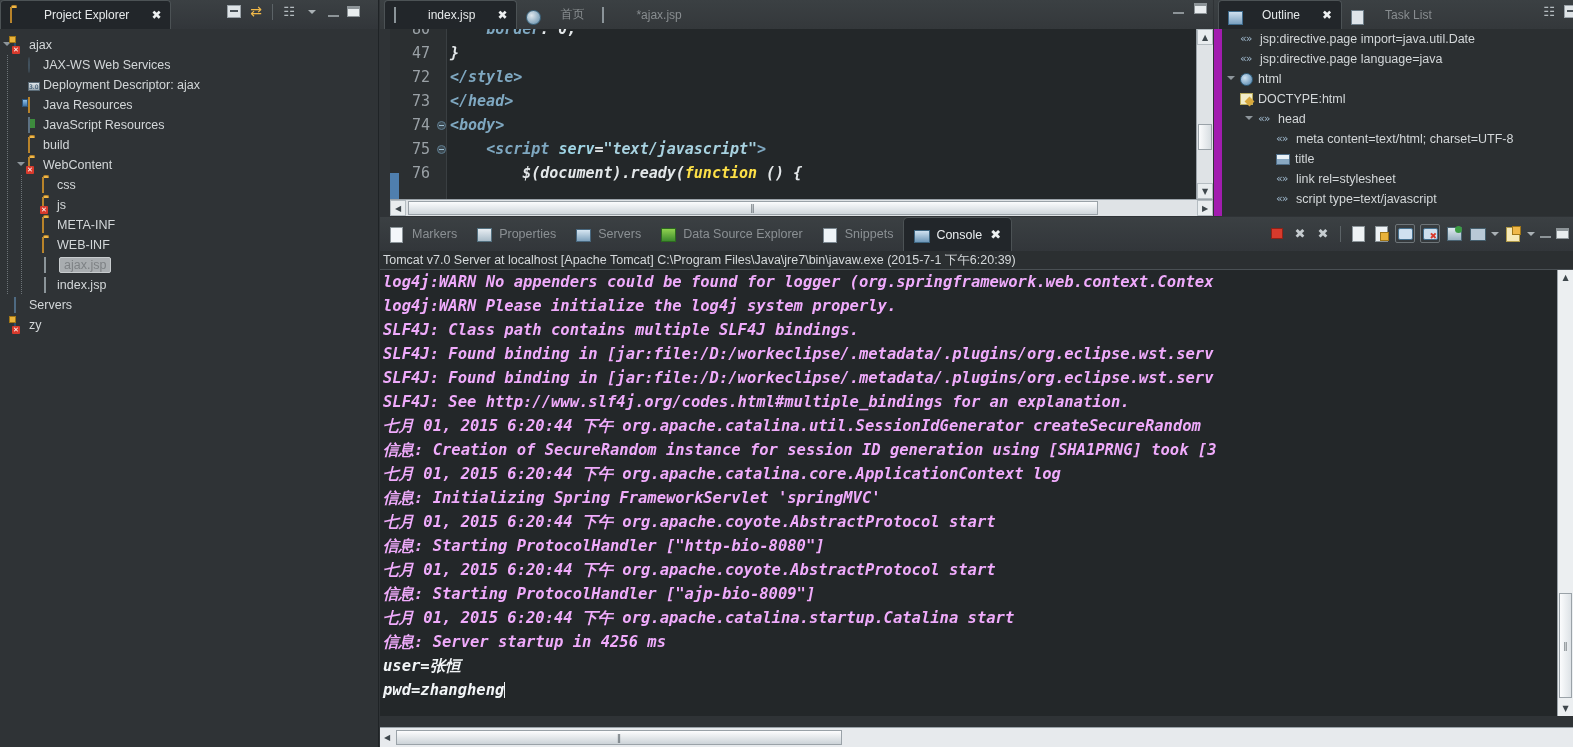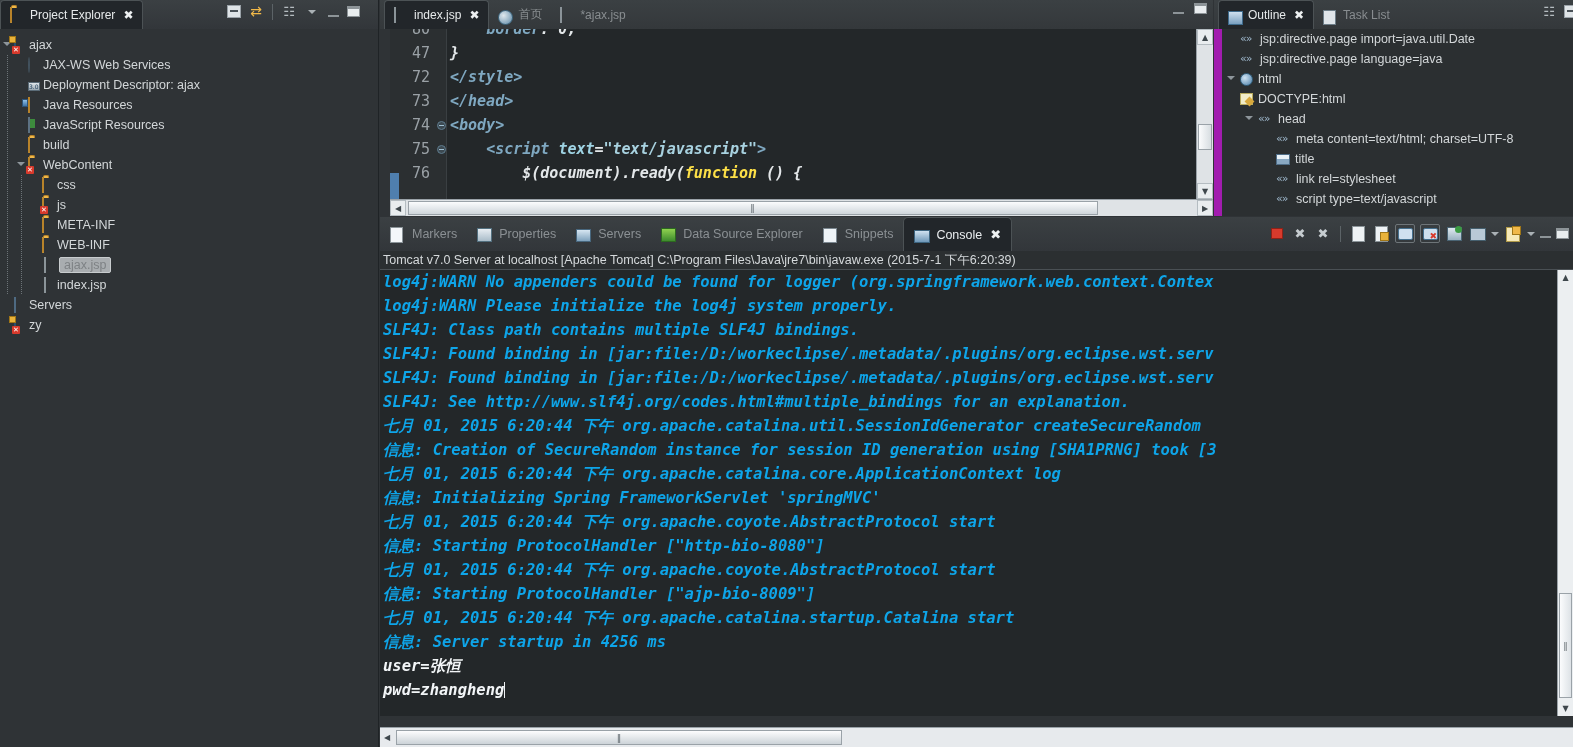--- a/index.html
+++ b/index.html
@@ -21,21 +21,21 @@
     height: 29px;
     background: linear-gradient(#3b4043, #34383b);
     position: relative;
     display: flex;
     align-items: flex-end;
     box-sizing: border-box;
   }
   .tab {
     height: 29px;
     display: flex; align-items: center;
-    gap: 5px;
+    gap: 19px;
     padding: 0 9px;
     font-size: 12px;
     color: #888d90;
     box-sizing: border-box;
     white-space: nowrap;
   }
   .tab.active {
     background: #22262a;
     color: #e6e9ea;
     border-top: 1px solid #4c5255;
@@ -420,21 +420,21 @@
     overflow: hidden;
     font-family: "DejaVu Sans Mono", monospace;
     font-size: 15.5px;
     font-weight: bold;
     font-style: italic;
     line-height: 24px;
     padding-left: 3px;
     box-sizing: border-box;
   }
   .cline { height: 24px; white-space: pre; }
-  .cline.err { color: #0ea5e9; }
+  .cline.err { color: #f0abfc; }
   .cline.out { color: #f2f5f7; }
   .caret-blink {
     display: inline-block; width: 1px; height: 16px;
     background: #eef1f3; vertical-align: -3px;
   }
   .console-vscroll {
     position: absolute; right: 0; top: 53px; bottom: 31px; width: 16px;
     background: #eceff1; border-left: 1px solid #9aa2a8; box-sizing: border-box;
   }
   .console-vscroll .arrow-up, .console-vscroll .arrow-dn {
@@ -673,21 +673,21 @@
     </div>
     <div class="code-pane">
       <div class="code-gutter"></div>
       <div class="code-marker" style="top:144px;height:48px;"></div>
       <div class="code-lines" id="code-lines" style="margin-top:-12px;">
           <div class="cl"><span class="num">80</span><span class="fold"></span><span class="txt"><span class="tk-plain">    </span><span class="tk-tag">border</span><span class="tk-plain">: 0;</span></span></div>
           <div class="cl"><span class="num">47</span><span class="fold"></span><span class="txt"><span class="tk-plain">}</span></span></div>
           <div class="cl"><span class="num">72</span><span class="fold"></span><span class="txt"><span class="tk-tag">&lt;/style&gt;</span></span></div>
           <div class="cl"><span class="num">73</span><span class="fold"></span><span class="txt"><span class="tk-tag">&lt;/head&gt;</span></span></div>
           <div class="cl"><span class="num">74</span><span class="fold"><span class="fold-box"></span></span><span class="txt"><span class="tk-tag">&lt;body&gt;</span></span></div>
-          <div class="cl"><span class="num">75</span><span class="fold"><span class="fold-box"></span></span><span class="txt"><span class="tk-plain">    </span><span class="tk-tag">&lt;script </span><span class="tk-attr">text</span><span class="tk-plain">=</span><span class="tk-str">"text/javascript"</span><span class="tk-tag">&gt;</span></span></div>
+          <div class="cl"><span class="num">75</span><span class="fold"><span class="fold-box"></span></span><span class="txt"><span class="tk-plain">    </span><span class="tk-tag">&lt;script </span><span class="tk-attr">serv</span><span class="tk-plain">=</span><span class="tk-str">"text/javascript"</span><span class="tk-tag">&gt;</span></span></div>
           <div class="cl"><span class="num">76</span><span class="fold"></span><span class="txt"><span class="tk-plain">        </span><span class="tk-plain">$(document).ready(</span><span class="tk-kw">function</span><span class="tk-plain"> () {</span></span></div>
         </div>
       <div class="vscroll">
         <div class="arrow-up">▲</div>
         <div class="thumb" style="top:95px;height:26px;"></div>
         <div class="arrow-dn">▼</div>
       </div>
       <div class="hscroll">
         <div class="arrow-l">◀</div>
         <div class="thumb" style="left:18px;width:690px;">‖</div>

